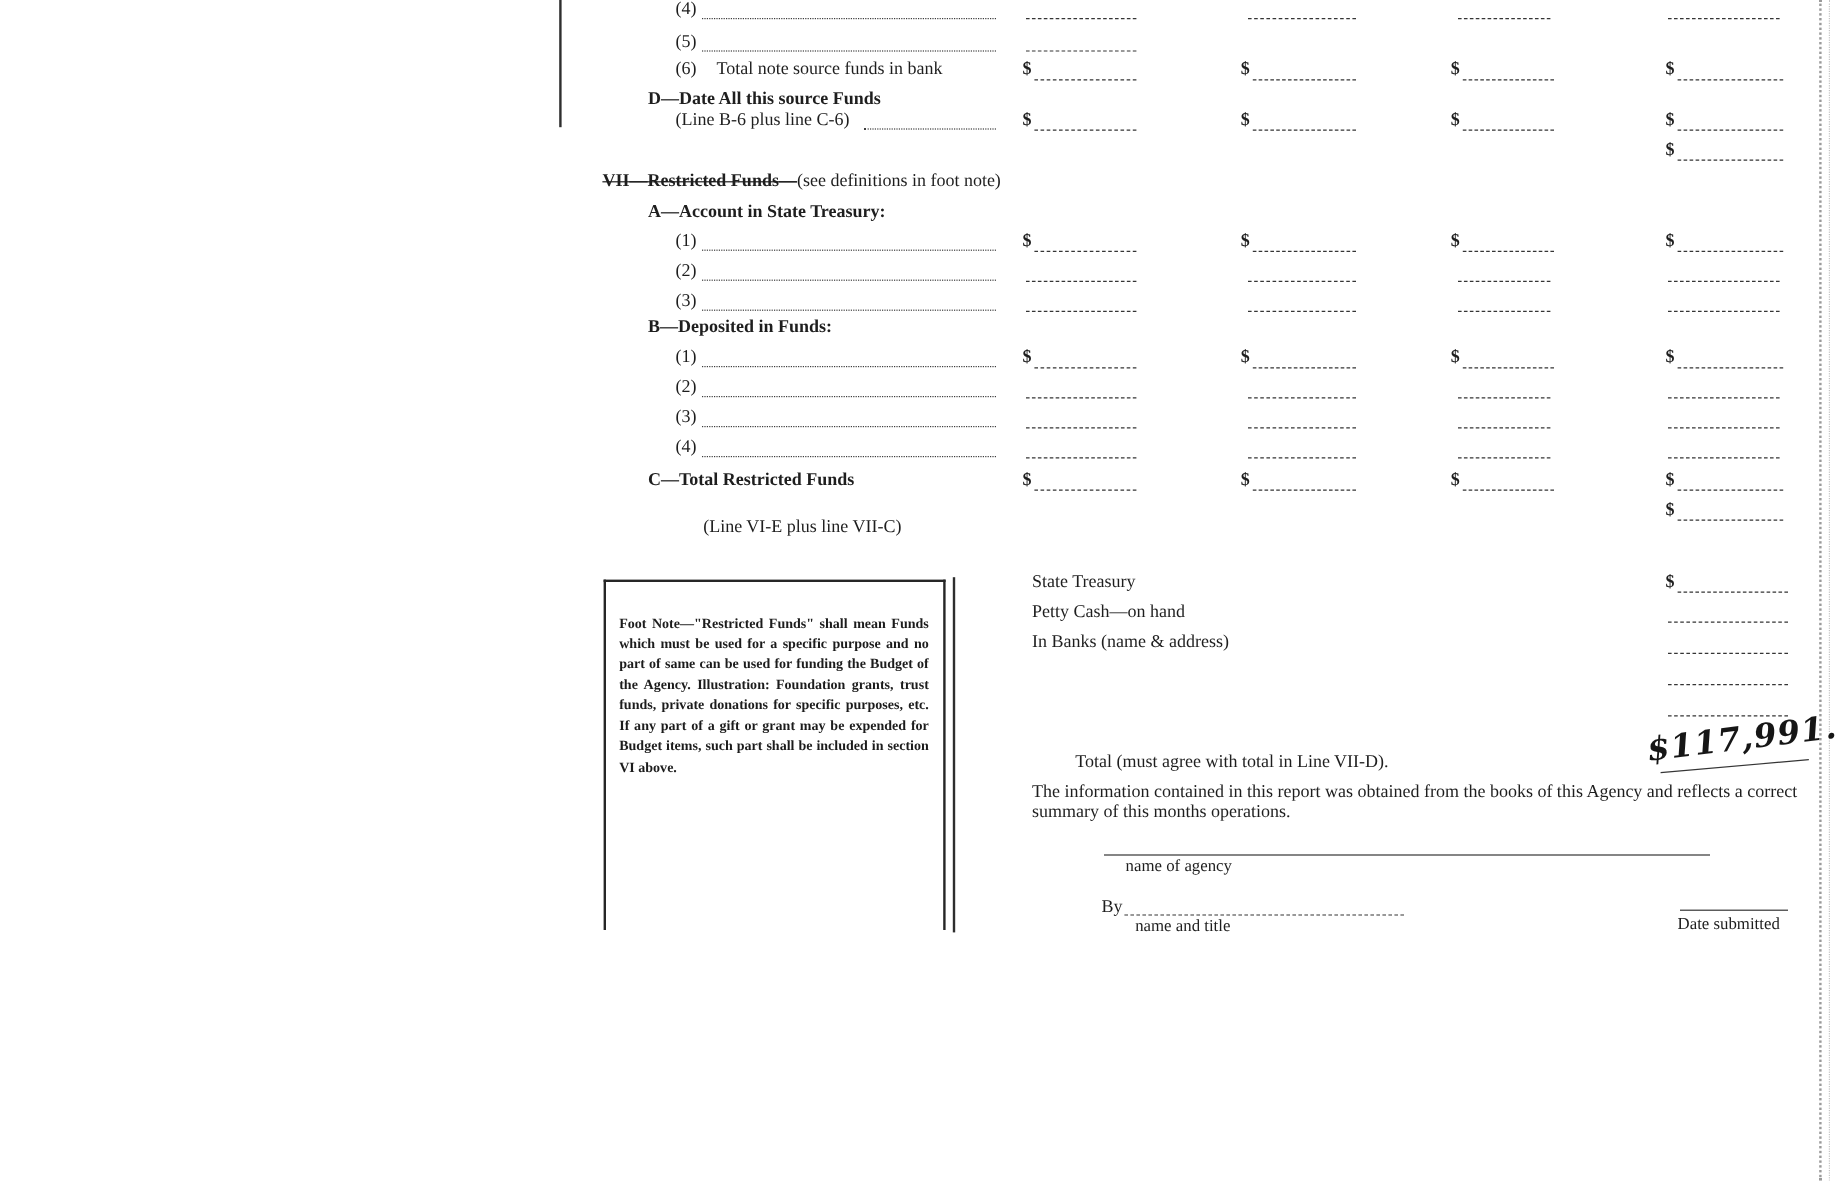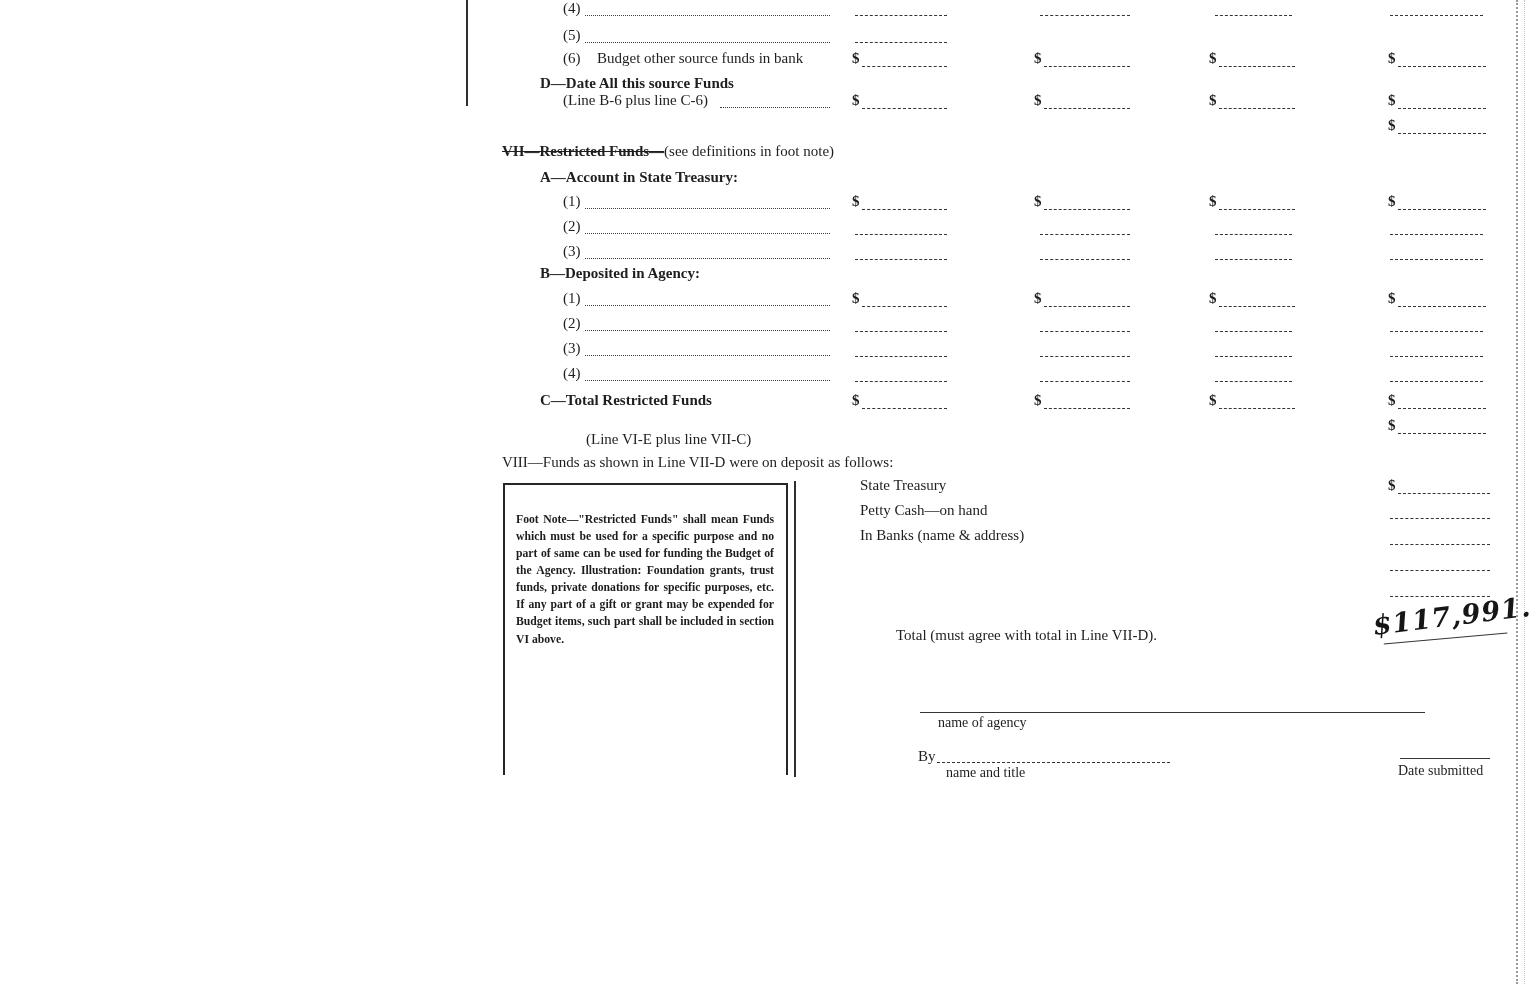--- a/index.html
+++ b/index.html
@@ -44,21 +44,21 @@
   <span class="dash" style="left:855px;top:1px;width:92px"></span>
   <span class="dash" style="left:1040px;top:1px;width:90px"></span>
   <span class="dash" style="left:1215px;top:1px;width:77px"></span>
   <span class="dash" style="left:1390px;top:1px;width:93px"></span>
 
   <span class="t" style="left:563px;top:27px">(5)</span>
   <span class="lead" style="left:585px;top:28px;width:245px"></span>
   <span class="dash" style="left:855px;top:28px;width:92px"></span>
 
   <span class="t" style="left:563px;top:50px">(6)</span>
-  <span class="t" style="left:597px;top:50px">Budget other source funds in bank</span>
+  <span class="t" style="left:597px;top:50px">Total note source funds in bank</span>
   <span class="t b" style="left:852px;top:50px">$</span>
   <span class="dash" style="left:862px;top:52px;width:85px"></span>
   <span class="t b" style="left:1034px;top:50px">$</span>
   <span class="dash" style="left:1044px;top:52px;width:86px"></span>
   <span class="t b" style="left:1209px;top:50px">$</span>
   <span class="dash" style="left:1219px;top:52px;width:76px"></span>
   <span class="t b" style="left:1388px;top:50px">$</span>
   <span class="dash" style="left:1398px;top:52px;width:88px"></span>
 
   <span class="t b" style="left:540px;top:75px"><span>D—Date</span> <span class="b">All</span> <span>this source Funds</span></span>
@@ -98,21 +98,21 @@
   <span class="dash" style="left:1215px;top:220px;width:77px"></span>
   <span class="dash" style="left:1390px;top:220px;width:93px"></span>
 
   <span class="t" style="left:563px;top:243px">(3)</span>
   <span class="lead" style="left:585px;top:244px;width:245px"></span>
   <span class="dash" style="left:855px;top:245px;width:92px"></span>
   <span class="dash" style="left:1040px;top:245px;width:90px"></span>
   <span class="dash" style="left:1215px;top:245px;width:77px"></span>
   <span class="dash" style="left:1390px;top:245px;width:93px"></span>
 
-  <span class="t b" style="left:540px;top:265px">B—Deposited in Agency:</span>
+  <span class="t b" style="left:540px;top:265px">B—Deposited in Funds:</span>
 
   <span class="t" style="left:563px;top:290px">(1)</span>
   <span class="lead" style="left:585px;top:291px;width:245px"></span>
   <span class="t b" style="left:852px;top:290px">$</span>
   <span class="dash" style="left:862px;top:292px;width:85px"></span>
   <span class="t b" style="left:1034px;top:290px">$</span>
   <span class="dash" style="left:1044px;top:292px;width:86px"></span>
   <span class="t b" style="left:1209px;top:290px">$</span>
   <span class="dash" style="left:1219px;top:292px;width:76px"></span>
   <span class="t b" style="left:1388px;top:290px">$</span>
@@ -146,21 +146,20 @@
   <span class="dash" style="left:1044px;top:394px;width:86px"></span>
   <span class="t b" style="left:1209px;top:392px">$</span>
   <span class="dash" style="left:1219px;top:394px;width:76px"></span>
   <span class="t b" style="left:1388px;top:392px">$</span>
   <span class="dash" style="left:1398px;top:394px;width:88px"></span>
 
   <span class="t" style="left:586px;top:431px">(Line VI-E plus line VII-C)</span>
   <span class="t b" style="left:1388px;top:417px">$</span>
   <span class="dash" style="left:1398px;top:419px;width:88px"></span>
 
-  <span class="t" style="left:502px;top:454px">VIII—Funds as shown in Line VII-D were on deposit as follows:</span>
 
   <div class="box" style="left:503px;top:483px;width:285px;height:292px"></div>
   <div class="vline" style="left:794px;top:481px;height:296px"></div>
   <div class="note" style="left:516px;top:511px;width:258px">Foot Note—"Restricted Funds" shall mean Funds which must be used for a specific purpose and no part of same can be used for funding the Budget of the Agency.  Illustration: Foundation grants, trust funds, private donations for specific purposes, etc.  If any part of a gift or grant may be expended for Budget items, such part shall be included in section VI above.</div>
 
   <span class="t" style="left:860px;top:477px">State Treasury</span>
   <span class="t" style="left:860px;top:502px">Petty Cash—on hand</span>
   <span class="t" style="left:860px;top:527px">In Banks (name &amp; address)</span>
 
   <span class="t b" style="left:1388px;top:477px">$</span>
@@ -168,20 +167,21 @@
   <span class="dash" style="left:1390px;top:504px;width:100px"></span>
   <span class="dash" style="left:1390px;top:530px;width:100px"></span>
   <span class="dash" style="left:1390px;top:556px;width:100px"></span>
   <span class="dash" style="left:1390px;top:582px;width:100px"></span>
 
   <span class="hand" style="left:1372px;top:598px">$117,991.74</span>
   <span class="line" style="left:1383px;top:624px;width:124px;transform:rotate(-5deg)"></span>
 
   <span class="t" style="left:896px;top:627px">Total (must agree with total in Line VII-D).</span>
 
+  <div class="t" style="left:860px;top:652px;width:640px;white-space:normal;line-height:17px">The information contained in this report was obtained from the books of this Agency and reflects a correct summary of this months operations.</div>
 
   <span class="line" style="left:920px;top:698px;width:505px"></span>
   <span class="t sm" style="left:938px;top:715px">name of agency</span>
 
   <span class="t" style="left:918px;top:748px">By</span>
   <span class="line" style="left:937px;top:748px;width:233px;border-bottom-style:dashed"></span>
   <span class="t sm" style="left:946px;top:765px">name and title</span>
 
   <span class="line" style="left:1400px;top:744px;width:90px"></span>
   <span class="t sm" style="left:1398px;top:763px">Date submitted</span>

